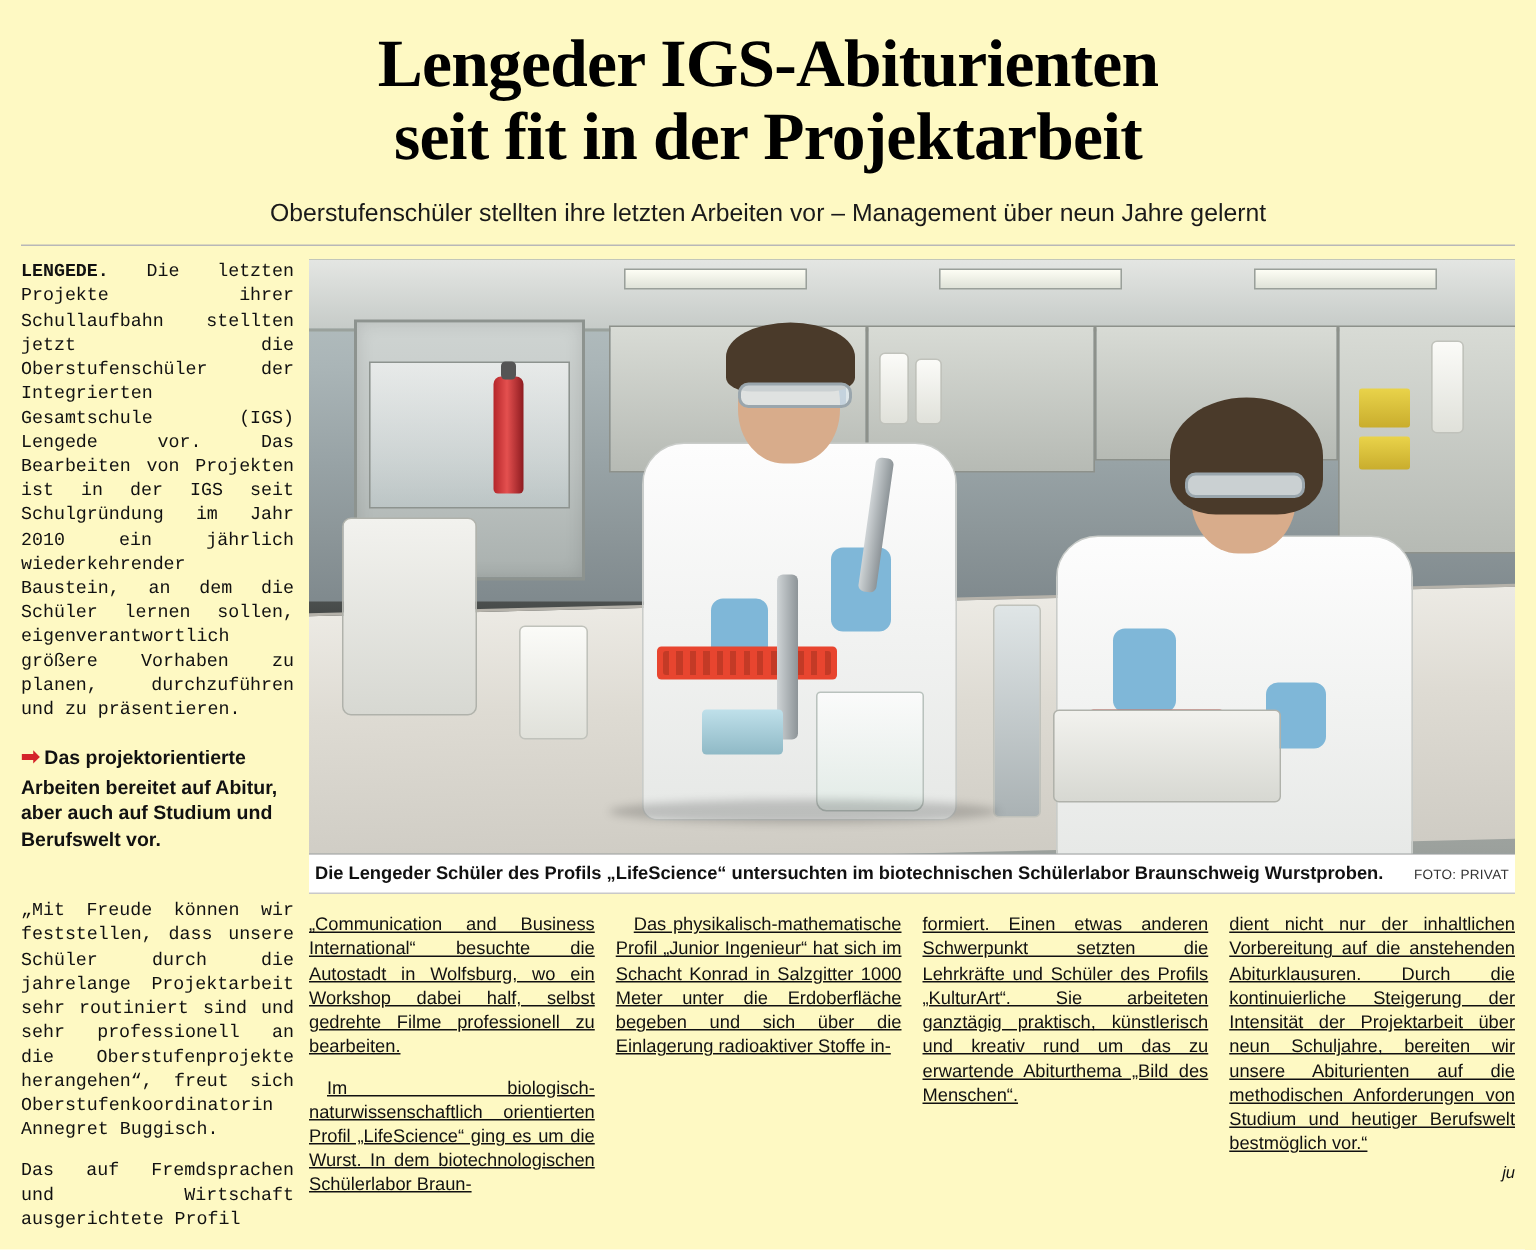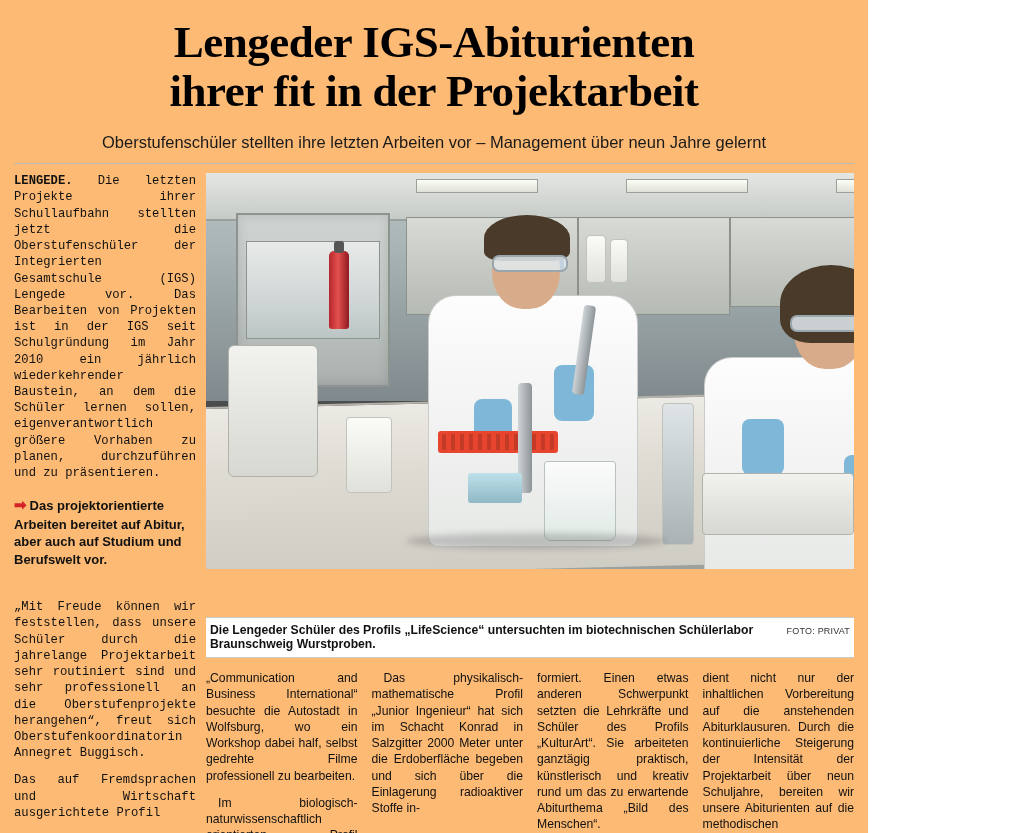--- a/index.html
+++ b/index.html
@@ -9,23 +9,23 @@
   }
   body {
     width: 1024px;
     height: 833px;
     font-family: "Liberation Sans", sans-serif;
     color: #111111;
     overflow: hidden;
   }
   .page {
     position: relative;
-    width: 868px;
+    width: 1024px;
     height: 833px;
-    background: #fdba74;
+    background: #fef9c3;
   }
   
   .headline {
     text-align: center;
     font-family: "Liberation Serif", serif;
     font-weight: bold;
     font-size: 45px;
     line-height: 1.08;
     letter-spacing: -0.5px;
     color: #000;
@@ -246,21 +246,20 @@
   .ph-shadow {
     position:absolute; background: rgba(0,0,0,.18); filter: blur(3px); border-radius:50%;
   }
   .caption {
     background: #ffffff;
     border-top: 1px solid #c9c9c9;
     border-bottom: 1px solid #c9c9c9;
     padding: 5px 4px 6px 4px;
     display: flex;
     align-items: baseline;
-    margin-top: 48px;
   }
   .caption .txt {
     font-family: "Liberation Sans", sans-serif;
     font-weight: bold;
     font-size: 12.2px;
     color: #111;
     flex: 1 1 auto;
   }
   .caption .credit {
     font-family: "Liberation Sans", sans-serif;
@@ -278,39 +277,40 @@
   .lcol {
     flex: 1 1 0;
     font-family: "Liberation Sans", sans-serif;
     font-size: 12.2px;
     line-height: 1.33;
     text-align: justify;
   }
   .lcol p {
     margin: 0 0 11px 0;
     text-indent: 0;
+    text-decoration: underline;
   }
   .lcol p.ind {
     text-indent: 12px;
   }
   .sig {
     text-align: right;
     font-style: italic;
     font-size: 11px;
     margin-top: -6px;
   }
 </style>
 </head>
 <body>
 
 <div class="page">
 
   <div class="headline">
     <span class="line">Lengeder IGS-Abiturienten</span>
-    <span class="line">ihrer fit in der Projektarbeit</span>
+    <span class="line">seit fit in der Projektarbeit</span>
   </div>
 
   <div class="subhead">Oberstufenschüler stellten ihre letzten Arbeiten vor – Management über neun Jahre gelernt</div>
 
   <hr class="rule">
 
   <div class="body-wrap">
 
     <div class="col-left">
       <p class="lead"><span class="loc">LENGEDE.</span><span> Die letzten Projekte ihrer Schullaufbahn stellten jetzt die Oberstufenschüler der Integrierten Gesamtschule (IGS) Lengede vor. Das Bearbeiten von Projekten ist in der IGS seit Schulgründung im Jahr 2010 ein jährlich wiederkehrender Baustein, an dem die Schüler lernen sollen, eigenverantwortlich größere Vorhaben zu planen, durchzuführen und zu präsentieren.</span></p>
@@ -398,21 +398,21 @@
       </div>
 
       <div class="lower-cols">
 
         <div class="lcol">
           <p>„Communication and Business International“ besuchte die Autostadt in Wolfsburg, wo ein Workshop dabei half, selbst gedrehte Filme professionell zu bearbeiten.</p>
           <p class="ind">Im biologisch-naturwissenschaftlich orientierten Profil „LifeScience“ ging es um die Wurst. In dem biotechnologischen Schülerlabor Braun-</p>
         </div>
 
         <div class="lcol">
-          <p class="ind">Das physikalisch-mathematische Profil „Junior Ingenieur“ hat sich im Schacht Konrad in Salzgitter 2000 Meter unter die Erdoberfläche begeben und sich über die Einlagerung radioaktiver Stoffe in-</p>
+          <p class="ind">Das physikalisch-mathematische Profil „Junior Ingenieur“ hat sich im Schacht Konrad in Salzgitter 1000 Meter unter die Erdoberfläche begeben und sich über die Einlagerung radioaktiver Stoffe in-</p>
         </div>
 
         <div class="lcol">
           <p>formiert. Einen etwas anderen Schwerpunkt setzten die Lehrkräfte und Schüler des Profils „KulturArt“. Sie arbeiteten ganztägig praktisch, künstlerisch und kreativ rund um das zu erwartende Abiturthema „Bild des Menschen“.</p>
         </div>
 
         <div class="lcol">
           <p>dient nicht nur der inhaltlichen Vorbereitung auf die anstehenden Abiturklausuren. Durch die kontinuierliche Steigerung der Intensität der Projektarbeit über neun Schuljahre, bereiten wir unsere Abiturienten auf die methodischen Anforderungen von Studium und heutiger Berufswelt bestmöglich vor.“</p>
           <div class="sig">ju</div>
         </div>

